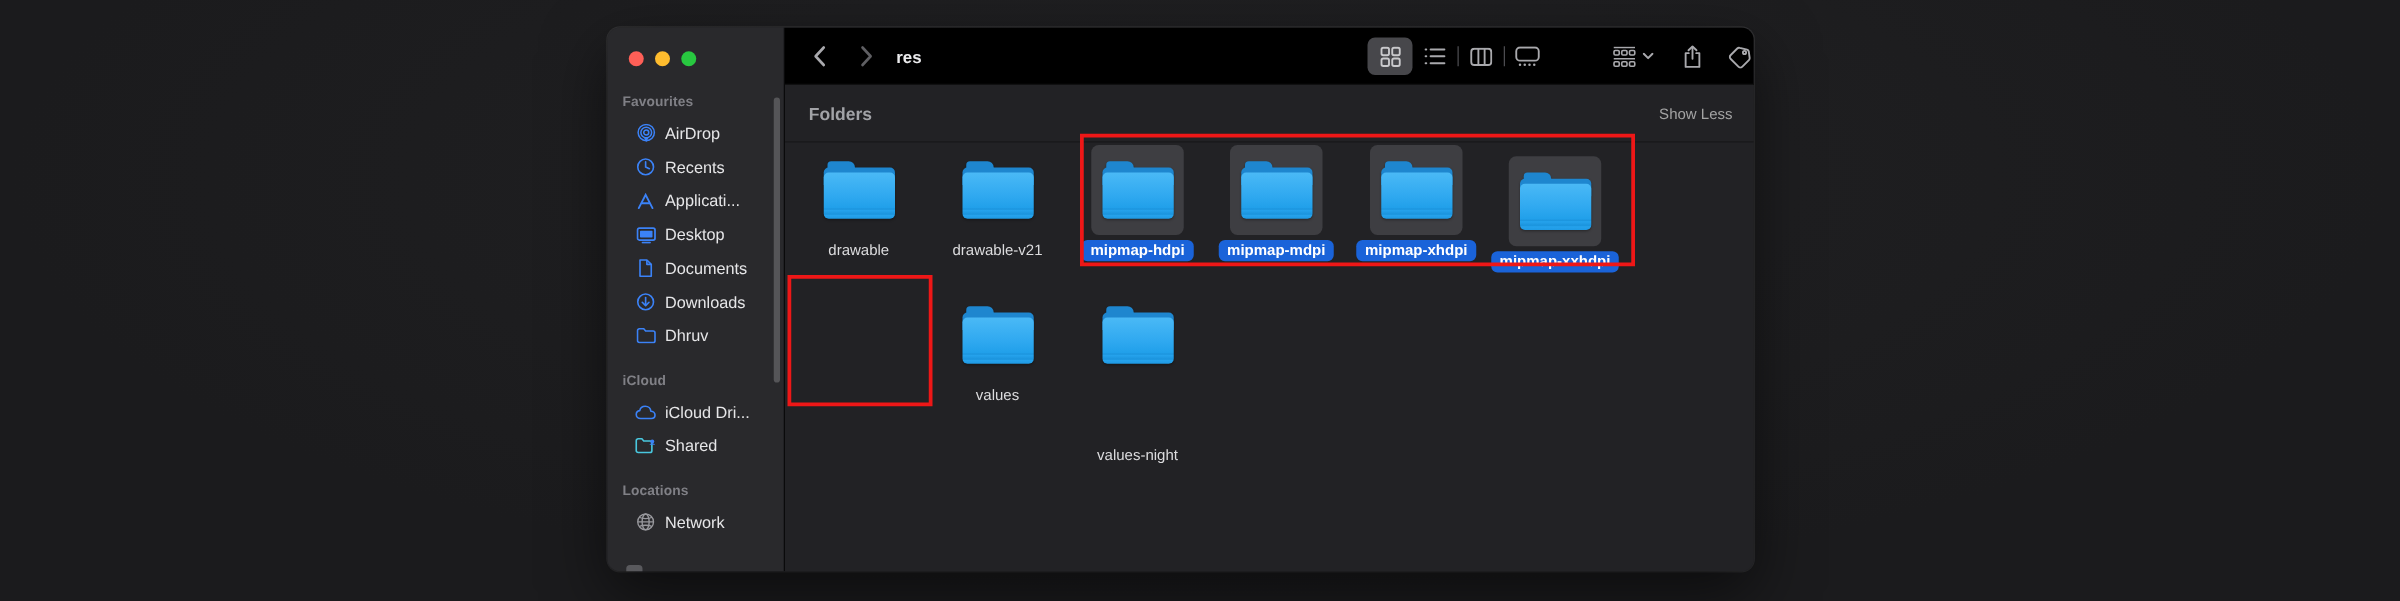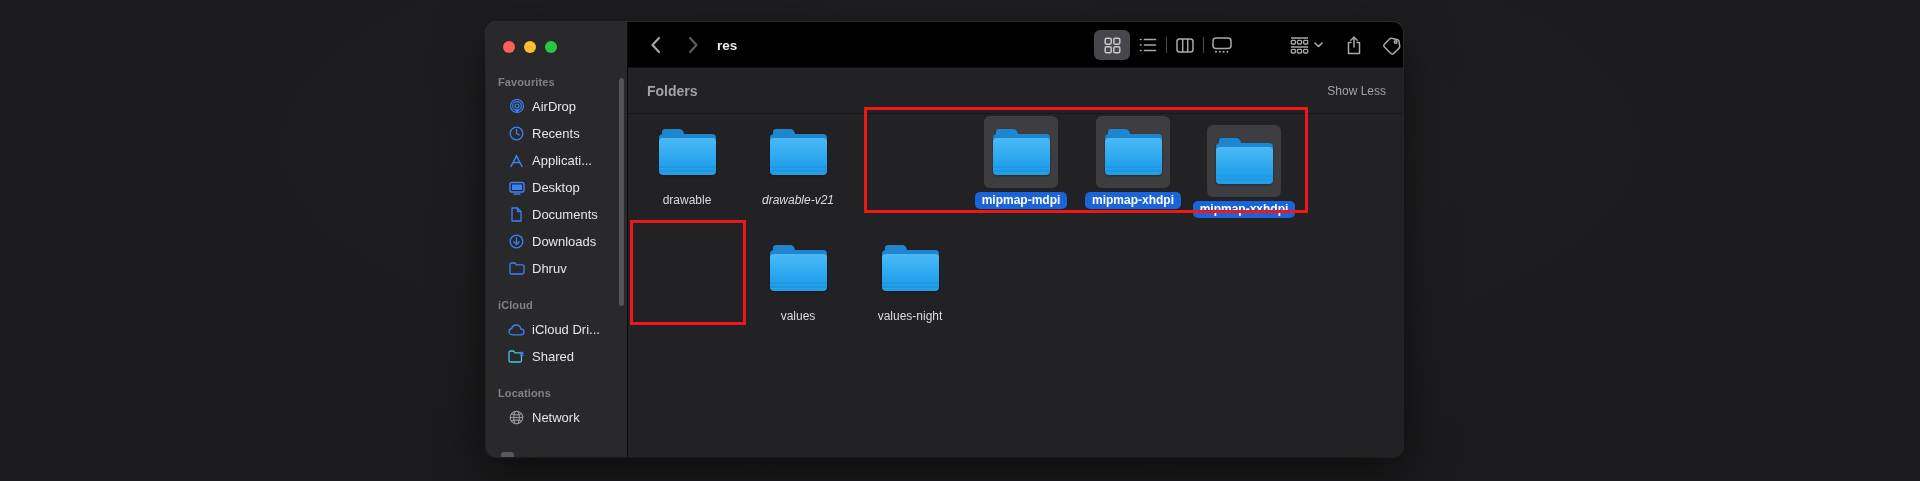--- a/index.html
+++ b/index.html
@@ -327,29 +327,39 @@
             <div class="cell" style="left: 7px; top: 10px;">
               <div class="thumb">
                 <div class="folder">
                   <div class="tab"></div>
                   <div class="back"></div>
                   <div class="body"></div>
                 </div>
               </div>
               <div class="name">drawable</div>
             </div>
-            <div class="cell" style="left: 118px; top: 10px; font-style: italic;">
+            <div class="cell" style="left: 118px; top: 10px;">
               <div class="thumb">
                 <div class="folder">
                   <div class="tab"></div>
                   <div class="back"></div>
                   <div class="body"></div>
                 </div>
               </div>
               <div class="name">drawable-v21</div>
+            </div>
+            <div class="cell" style="left: 230px; top: 10px;">
+              <div class="thumb selected">
+                <div class="folder">
+                  <div class="tab"></div>
+                  <div class="back"></div>
+                  <div class="body"></div>
+                </div>
+              </div>
+              <div class="name selected">mipmap-hdpi</div>
             </div>
             <div class="cell" style="left: 341px; top: 10px;">
               <div class="thumb selected">
                 <div class="folder">
                   <div class="tab"></div>
                   <div class="back"></div>
                   <div class="body"></div>
                 </div>
               </div>
               <div class="name selected">mipmap-mdpi</div>
@@ -377,21 +387,21 @@
             <div class="cell" style="left: 118px; top: 126px;">
               <div class="thumb">
                 <div class="folder">
                   <div class="tab"></div>
                   <div class="back"></div>
                   <div class="body"></div>
                 </div>
               </div>
               <div class="name">values</div>
             </div>
-            <div class="cell" style="left: 230px; top: 126px;">
+            <div class="cell" style="left: 230px; top: 126px; gap: 48px;">
               <div class="thumb">
                 <div class="folder">
                   <div class="tab"></div>
                   <div class="back"></div>
                   <div class="body"></div>
                 </div>
               </div>
               <div class="name">values-night</div>
             </div>
           </div>

